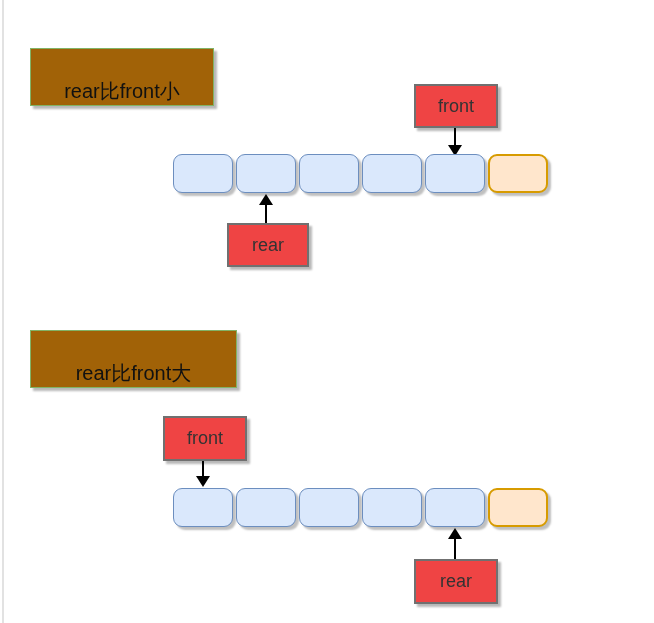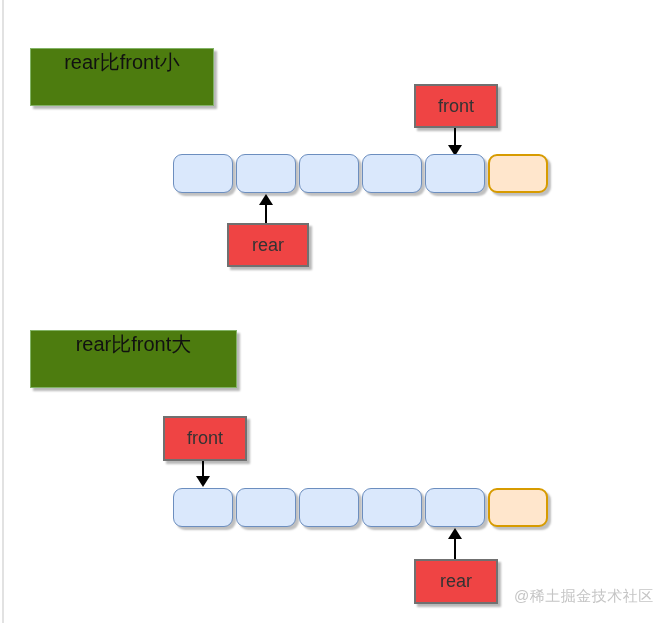--- a/index.html
+++ b/index.html
@@ -9,24 +9,24 @@
     background:#ffffff;
     overflow:hidden;
     font-family:"Liberation Sans","DejaVu Sans",sans-serif;
   }
   .left-edge{
     position:absolute;left:2px;top:0;width:2px;height:623px;
     background:#e2e2e2;
   }
   .title-box{
     position:absolute;
-    background:#4d7c0f;
+    background:#a16207;
     border:1.5px solid #82b366;
     box-shadow:3px 3px 2px rgba(0,0,0,0.28);
-    display:flex;align-items:flex-start;justify-content:center;
+    display:flex;align-items:flex-end;justify-content:center;
     font-size:20px;color:#111;
     box-sizing:border-box;
   }
   .label-box{
     position:absolute;
     background:#ef4444;
     border:2px solid #707070;
     box-shadow:3px 3px 2px rgba(0,0,0,0.28);
     display:flex;align-items:center;justify-content:center;
     font-size:18px;color:#333;
@@ -130,14 +130,13 @@
     <div class="arrow" style="left:448px;top:528px;height:31px">
       <div class="head-up"></div>
       <div class="shaft"></div>
     </div>
 
     <div class="label-box" style="left:414px;top:559px;width:84px;height:45px">
       <span>rear</span>
     </div>
   </section>
 
-  <div class="watermark">@稀土掘金技术社区</div>
 </div>
 
 </body></html>

